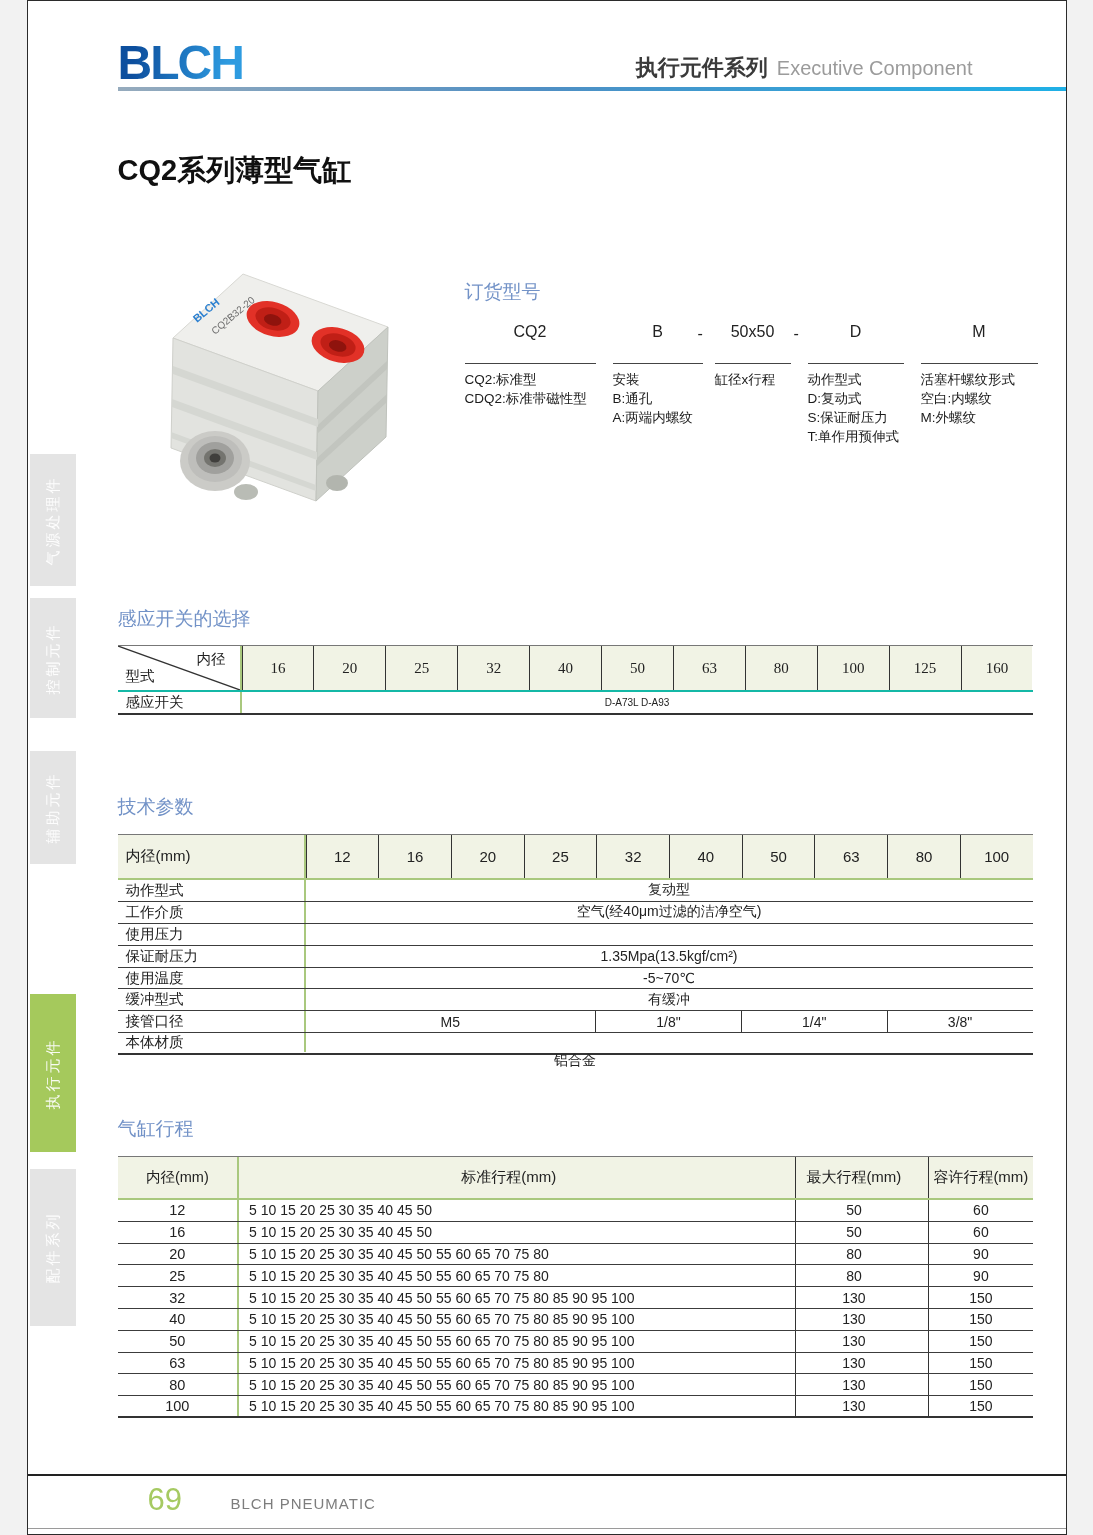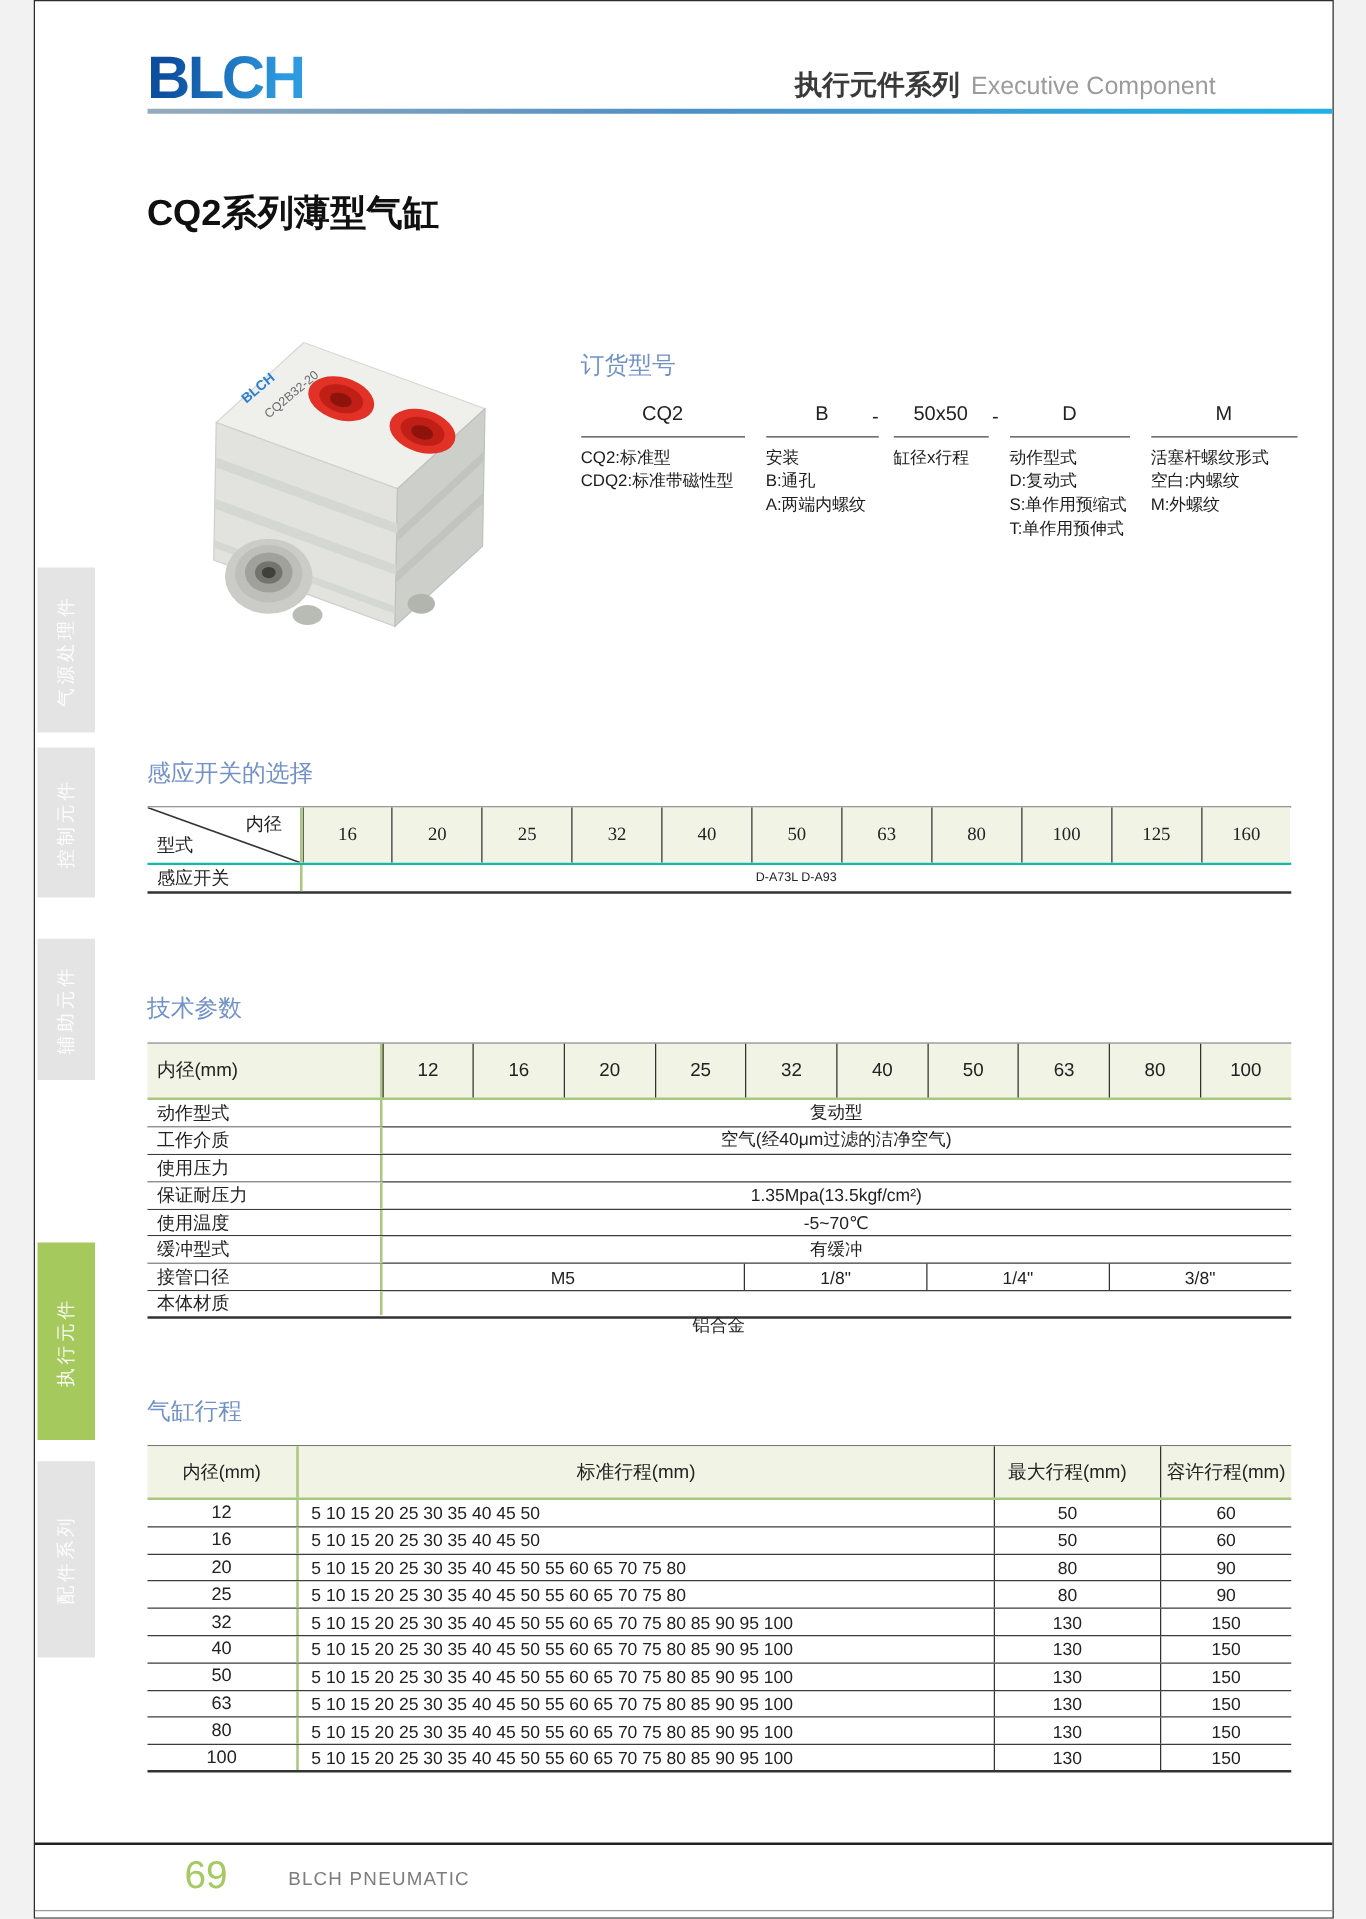--- a/index.html
+++ b/index.html
@@ -18,21 +18,21 @@
   .header-line { position:absolute; left:90px; right:0; top:86px; height:4px;
                  background:linear-gradient(90deg,#96abbd 0%,#4f8fc4 45%,#1fb0e6 100%); }
 
   .page-title { position:absolute; left:90px; top:150px; font-size:29px; font-weight:800; color:#101010; }
 
   
   .sec-heading { position:absolute; font-size:19px; color:#7292c7; }
 
   
   .ord-col { position:absolute; top:322px; }
-  .ord-code { text-align:center; font-size:16px; color:#222; padding-bottom:8px;
+  .ord-code { text-align:center; font-size:16px; color:#222; padding-bottom:22px;
               border-bottom:1px solid #444; }
   .ord-notes { margin-top:6px; font-size:13.5px; line-height:19px; white-space:nowrap; color:#1c1c1c; }
   .ord-dash { position:absolute; top:324px; font-size:16px; color:#222; }
 
   
   .tbl { position:absolute; left:90px; width:915px; border-top:1px solid #777; background:#fff; }
   .frow { display:flex; width:100%; }
   .cream { background:#f1f3e5; }
   .cell-c { display:flex; align-items:center; justify-content:center; }
   .cell-l { display:flex; align-items:center; }
@@ -157,21 +157,21 @@
         <div class="ord-code">50x50</div>
         <div class="ord-notes">
           <div>缸径x行程</div>
         </div>
       </div>
       <div class="ord-col" style="left: 780px; width: 96px;">
         <div class="ord-code">D</div>
         <div class="ord-notes">
           <div>动作型式</div>
           <div>D:复动式</div>
-          <div>S:单作用预缩式</div>
+          <div>S:保证耐压力</div>
           <div>T:单作用预伸式</div>
         </div>
       </div>
       <div class="ord-col" style="left: 893px; width: 117px;">
         <div class="ord-code">M</div>
         <div class="ord-notes">
           <div>活塞杆螺纹形式</div>
           <div>空白:内螺纹</div>
           <div>M:外螺纹</div>
         </div>

